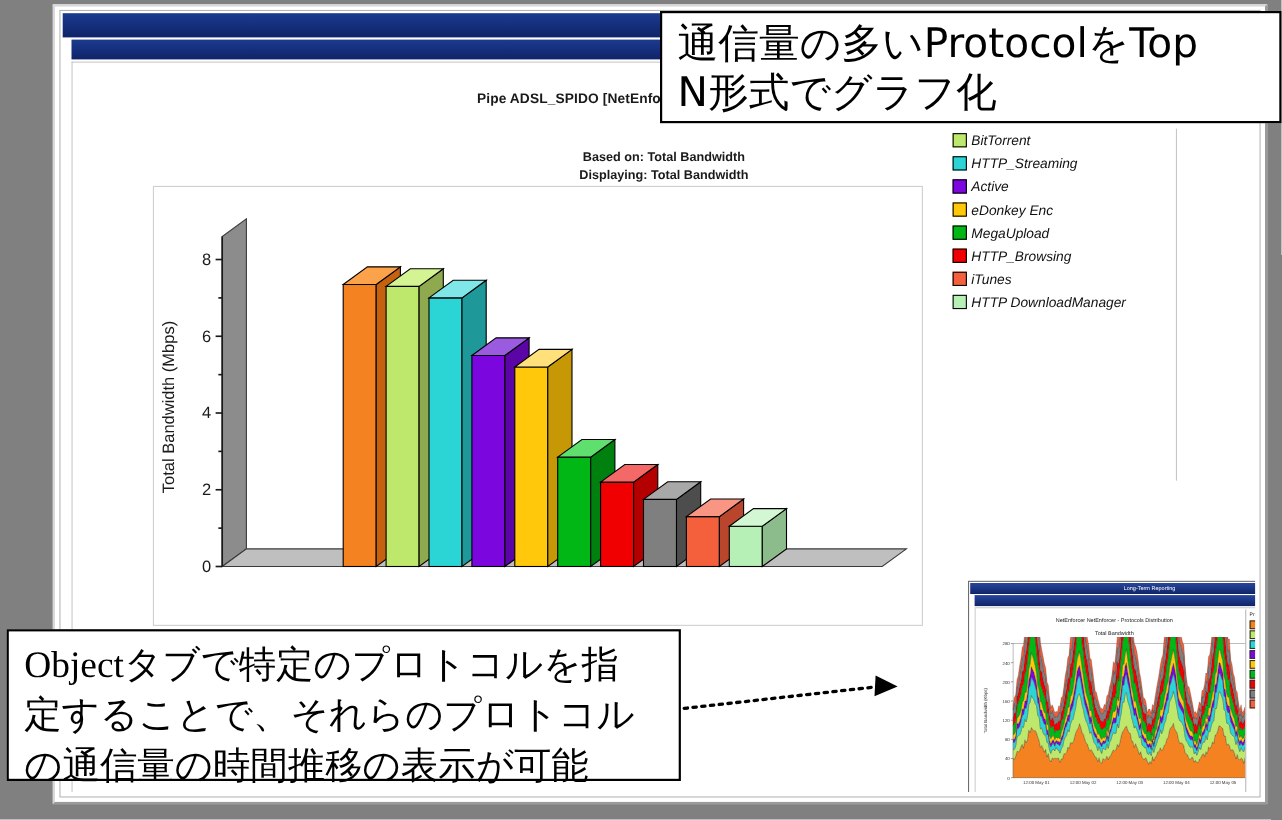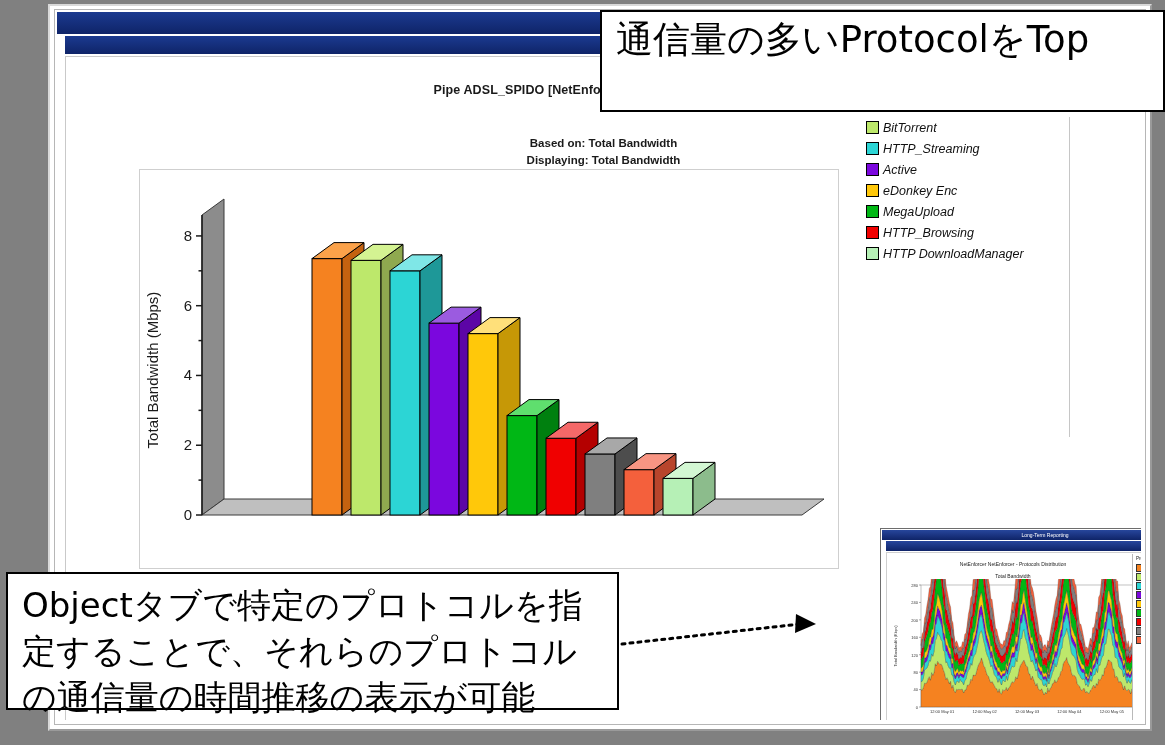--- a/index.html
+++ b/index.html
@@ -143,21 +143,21 @@
     box-sizing:border-box;
     font-family:"DejaVu Sans","Liberation Sans",sans-serif;
     color:#000;
   }
   #callout-top{
     left:600px;top:10px;width:565px;height:102px;
     font-size:37px;line-height:44px;padding:6px 0 0 14px;
   }
   #callout-bottom{
     left:6px;top:572px;width:613px;height:138px;
-    font-size:34px;line-height:46px;padding:8px 0 0 14px;
+    font-size:34px;line-height:46px;padding:8px 0 0 14px;font-family:Liberation Serif, serif;
   }
   .callout-line{white-space:nowrap;}
 
   
   #callout-arrow{position:absolute;left:620px;top:612px;width:200px;height:40px;}
 </style>
 </head>
 <body>
 
 <div id="app-window">
@@ -273,20 +273,24 @@
             <span class="legend-swatch" style="background: rgb(255, 200, 10);"></span>
             <span class="legend-text">eDonkey Enc</span>
           </div>
           <div class="legend-row">
             <span class="legend-swatch" style="background: rgb(0, 183, 21);"></span>
             <span class="legend-text">MegaUpload</span>
           </div>
           <div class="legend-row">
             <span class="legend-swatch" style="background: rgb(240, 0, 0);"></span>
             <span class="legend-text">HTTP_Browsing</span>
+          </div>
+          <div class="legend-row">
+            <span class="legend-swatch" style="background: rgb(244, 96, 60);"></span>
+            <span class="legend-text">iTunes</span>
           </div>
           <div class="legend-row">
             <span class="legend-swatch" style="background: rgb(182, 240, 182);"></span>
             <span class="legend-text">HTTP DownloadManager</span>
           </div>
         </div>
       <div id="legend-divider"></div>
 
       <div id="thumb-window">
         <div id="thumb-titlebar">
@@ -372,20 +376,21 @@
           </div>
         </div>
       </div>
 
     </div>
   </div>
 </div>
 
 <div class="callout" id="callout-top">
   <div class="callout-line">通信量の多いProtocolをTop</div>
+  <div class="callout-line">N形式でグラフ化</div>
 </div>
 
 <div class="callout" id="callout-bottom">
   <div class="callout-line">Objectタブで特定のプロトコルを指</div>
   <div class="callout-line">定することで、それらのプロトコル</div>
   <div class="callout-line">の通信量の時間推移の表示が可能</div>
 </div>
 
 <svg id="callout-arrow">
   <line x1="2" y1="32" x2="180" y2="12" stroke="#000" stroke-width="3" stroke-dasharray="3,5" stroke-linecap="round"></line>

